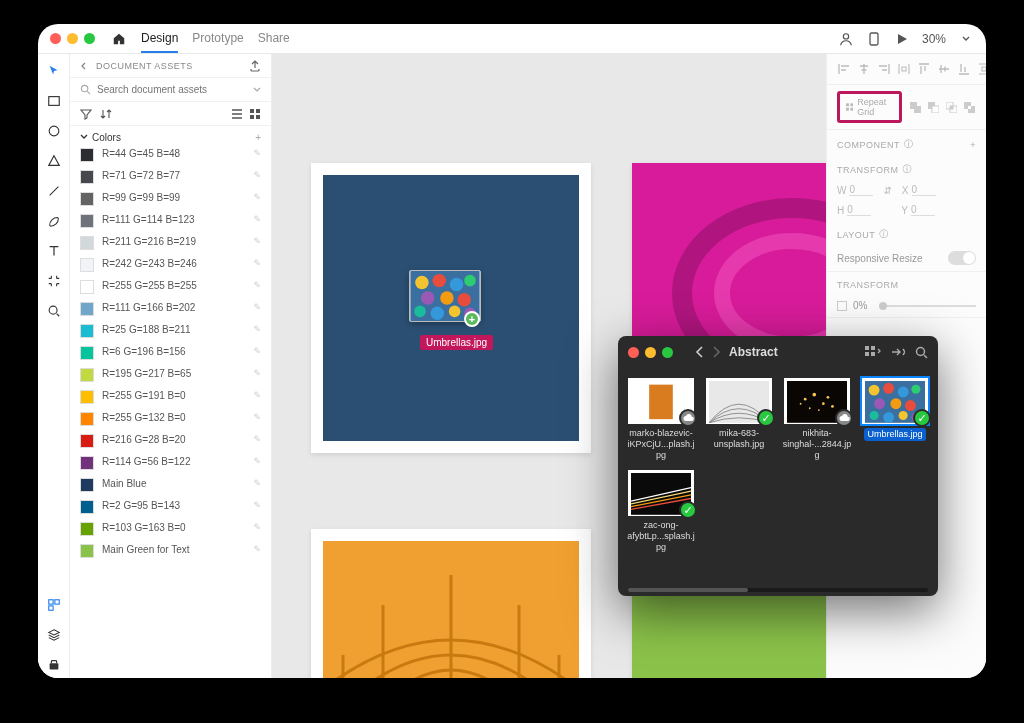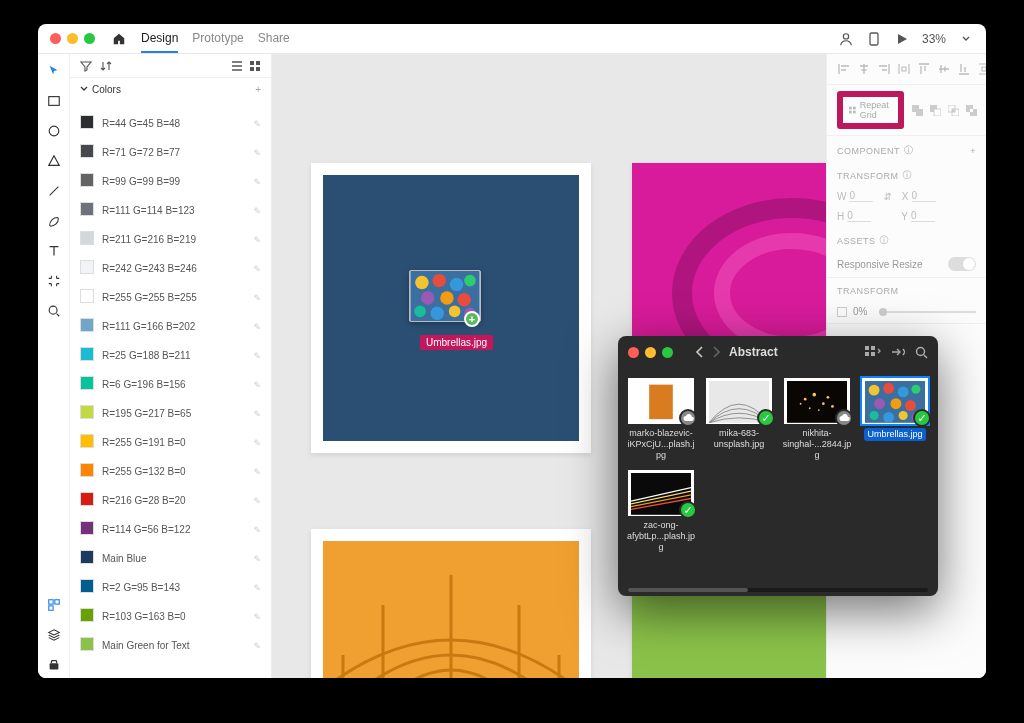--- a/index.html
+++ b/index.html
@@ -1,17 +1,17 @@
 <!DOCTYPE html>
 <html><head>
 <meta charset="utf-8">
 <style>
 * { box-sizing: border-box; margin: 0; padding: 0; font-family: -apple-system, BlinkMacSystemFont, "Segoe UI", sans-serif; }
 body { background: #000; width: 1024px; height: 723px; overflow: hidden; position: relative; }
-.app-window { position: absolute; top: 24px; left: 38px; width: 948px; height: 654px; background: #fff; border-radius: 8px; box-shadow: 0 10px 40px rgba(0,0,0,.4); overflow: hidden; display: flex; flex-direction: column; }
+.app-window { position: absolute; top: 24px; left: 38px; width: 948px; height: 654px; background: #fff; border-radius: 20px; box-shadow: 0 10px 40px rgba(0,0,0,.4); overflow: hidden; display: flex; flex-direction: column; }
 .titlebar { height: 30px; display: flex; align-items: center; padding: 0 12px; border-bottom: 1px solid #e8e8e8; gap: 6px; }
 .traffic { display: flex; gap: 6px; margin-right: 10px; }
 .dot { width: 11px; height: 11px; border-radius: 50%; }
 .dot.red { background:#ff5f57; } .dot.yellow{background:#febc2e;} .dot.green{background:#28c840;}
 .home-icon { width:16px; height:16px; display:flex; align-items:center; justify-content:center; color:#333; margin-right:8px; }
 .tabs { display:flex; gap:14px; font-size:12px; color:#888; }
 .tabs .tab { padding:6px 0; cursor:pointer; }
 .tabs .tab.active { color:#222; border-bottom:2px solid #2680eb; }
 .topbar-right { margin-left:auto; display:flex; align-items:center; gap:12px; color:#555; font-size:12px; }
 .topbar-right .icon { width:16px; height:16px; display:flex; align-items:center; justify-content:center; }
@@ -24,21 +24,21 @@
 .panel-header { height:24px; display:flex; align-items:center; padding:0 10px; gap:6px; border-bottom:1px solid #f0f0f0; letter-spacing:.5px; font-size:9px; color:#888; }
 .panel-header .back { width:10px; }
 .panel-header .upload { margin-left:auto; }
 .search-row { height:24px; display:flex; align-items:center; padding:0 10px; gap:6px; border-bottom:1px solid #f0f0f0; }
 .search-row input { border:none; outline:none; flex:1; font-size:10px; color:#888; }
 .filter-row { height:24px; display:flex; align-items:center; padding:0 10px; gap:8px; border-bottom:1px solid #f0f0f0; }
 .filter-row .right { margin-left:auto; display:flex; gap:6px; }
 .section-head { height:22px; display:flex; align-items:center; padding:0 10px; font-size:10px; font-weight:400; color:#333; }
 .section-head .plus { margin-left:auto; color:#aaa; }
 .color-list { flex:1; overflow:auto; }
-.color-item { height:22px; display:flex; align-items:flex-end; padding:0 10px; gap:8px; font-size:10px; color:#555;margin-top:7px; }
+.color-item { height:22px; display:flex; align-items:flex-start; padding:0 10px; gap:8px; font-size:10px; color:#555; }
 .swatch { width:14px; height:14px; border:1px solid #ddd; }
 .color-item .edit { margin-left:auto; color:#ccc; font-size:9px; }
 .canvas { flex:1; background:#e8e8e8; position:relative; overflow:hidden; }
 .artboard { position:absolute; background:#fff; box-shadow:0 2px 5px rgba(0,0,0,.1); }
 .ab1 { left:39px; top:109px; width:280px; height:290px; }
 .ab1-inner { position:absolute; left:12px; top:12px; right:12px; bottom:12px; background:#2b4f73; }
 .drag-thumb { position:absolute; left:137px; top:216px; width:72px; height:52px; background:#fff; border:1px solid #bbb; border-radius:2px; box-shadow: 0 2px 6px rgba(0,0,0,.3); overflow:hidden; }
 .drag-thumb svg { width:100%; height:100%; }
 .drag-badge { position:absolute; left:192px; top:257px; width:16px; height:16px; border-radius:50%; background:#5cb85c; border:2px solid #fff; display:flex; align-items:center; justify-content:center; color:#fff; font-size:11px; font-weight:bold; }
 .drag-label { position:absolute; left:148px; top:281px; padding:2px 6px; background:#c2185b; color:#fff; font-size:10px; border-radius:2px; }
@@ -46,21 +46,21 @@
 .ab2-inner { position:absolute; left:0; top:0; right:0; bottom:0; background:#d81b9a; overflow:hidden; }
 .ab3 { left:39px; top:475px; width:280px; height:200px; }
 .ab3-inner { position:absolute; left:12px; top:12px; right:12px; bottom:0; background:#f0a030; overflow:hidden; }
 .ab4 { left:360px; top:500px; width:280px; height:160px; }
 .ab4-inner { position:absolute; left:0; top:0; right:0; bottom:0; background:#8bc34a; }
 .right-panel { width:160px; border-left:1px solid #eee; background:#fcfcfc; font-size:10px; color:#999; display:flex; flex-direction:column; }
 .rp-row { padding:6px 10px; border-bottom:1px solid #f0f0f0; display:flex; align-items:center; gap:6px; }
 .rp-row.align { justify-content:space-between; padding:8px 10px; }
 .rp-row.align .grp { display:flex; gap:6px; }
 .rp-row.repeat { }
-.repeat-btn { border:6px solid #be185d; padding:3px 6px; border-radius:3px; display:flex; align-items:center; gap:4px; font-size:9px; color:#aaa; }
+.repeat-btn { border:3px solid #be185d; padding:3px 6px; border-radius:3px; display:flex; align-items:center; gap:4px; font-size:9px; color:#aaa; }
 .rp-section-title { padding:8px 10px 4px; font-size:9px; letter-spacing:.5px; color:#aaa; display:flex; align-items:center; }
 .rp-section-title .plus { margin-left:auto; }
 .rp-wh { display:flex; gap:10px; padding:4px 10px; font-size:10px; color:#bbb; align-items:center; }
 .rp-wh .field { display:flex; gap:3px; align-items:center; }
 .rp-wh .field .val { border-bottom:1px solid #ddd; min-width:24px; }
 .toggle { width:28px; height:14px; background:#ddd; border-radius:7px; position:relative; margin-left:auto; }
 .toggle::after { content:''; position:absolute; right:1px; top:1px; width:12px; height:12px; background:#fff; border-radius:50%; }
 .finder { position:absolute; left:618px; top:336px; width:320px; height:260px; background:#2a2a2a; border-radius:8px; box-shadow:0 15px 50px rgba(0,0,0,.55); overflow:hidden; color:#ddd; font-size:11px; }
 .finder-tb { height:32px; display:flex; align-items:center; padding:0 10px; gap:8px; }
 .finder-tb .ftitle { font-weight:600; font-size:12px; }
@@ -110,21 +110,21 @@
       <span class="icon">
           <svg width="10" height="14" viewBox="0 0 10 14">
             <rect x="1" y="1" width="8" height="12" rx="1.5" fill="none" stroke="#555" stroke-width="1.3"></rect>
           </svg>
         </span>
       <span class="icon">
           <svg width="12" height="12" viewBox="0 0 12 12">
             <path d="M2 1l9 5-9 5z" fill="#555"></path>
           </svg>
         </span>
-      <span>33%</span>
+      <span>30%</span>
       <span class="icon">
           <svg width="8" height="8" viewBox="0 0 8 8">
             <path d="M1 2l3 3 3-3" fill="none" stroke="#555" stroke-width="1.3"></path>
           </svg>
         </span>
     </div>
   </div>
 
   <div class="main">
     <div class="tool-rail">
@@ -189,20 +189,47 @@
         </div>
       <div class="tool">
           <svg width="14" height="14" viewBox="0 0 16 16">
             <rect x="3" y="6" width="10" height="7" rx="1" fill="#333"></rect>
             <path d="M5 6V4a1 1 0 011-1h4a1 1 0 011 1v2" fill="none" stroke="#333" stroke-width="1.3"></path>
           </svg>
         </div>
     </div>
 
     <div class="assets-panel">
+      <div class="panel-header">
+        <span class="back">
+            <svg width="8" height="8" viewBox="0 0 8 8">
+              <path d="M5 1L2 4l3 3" fill="none" stroke="#888" stroke-width="1.3"></path>
+            </svg>
+          </span>
+        <span>DOCUMENT ASSETS</span>
+        <span class="upload">
+            <svg width="12" height="12" viewBox="0 0 12 12">
+              <path d="M6 8V2M3 4l3-3 3 3M2 9v1a1 1 0 001 1h6a1 1 0 001-1V9" fill="none" stroke="#666" stroke-width="1.2"></path>
+            </svg>
+          </span>
+      </div>
+      <div class="search-row">
+        <span>
+            <svg width="11" height="11" viewBox="0 0 12 12">
+              <circle cx="5" cy="5" r="3.5" fill="none" stroke="#aaa" stroke-width="1.2"></circle>
+              <path d="M8 8l3 3" stroke="#aaa" stroke-width="1.2"></path>
+            </svg>
+          </span>
+        <input placeholder="Search document assets" style="">
+        <span>
+            <svg width="8" height="8" viewBox="0 0 8 8">
+              <path d="M1 2l3 3 3-3" fill="none" stroke="#aaa" stroke-width="1.2"></path>
+            </svg>
+          </span>
+      </div>
       <div class="filter-row">
         <span>
             <svg width="12" height="12" viewBox="0 0 12 12">
               <path d="M1 2h10L7 7v3l-2 1V7z" fill="none" stroke="#555" stroke-width="1.1"></path>
             </svg>
           </span>
         <span>
             <svg width="12" height="12" viewBox="0 0 12 12">
               <path d="M3 2v8M1 8l2 2 2-2M9 10V2M7 4l2-2 2 2" fill="none" stroke="#555" stroke-width="1.1"></path>
             </svg>
@@ -494,21 +521,21 @@
             <span>H</span>
             <span class="val">0</span>
           </div>
         <span style="width:10px"></span>
         <div class="field">
             <span>Y</span>
             <span class="val">0</span>
           </div>
       </div>
       <div class="rp-section-title">
-        <span>ASSETS</span>
+        <span>LAYOUT</span>
         <span style="margin-left:4px">ⓘ</span>
       </div>
       <div class="rp-row">
         <span>Responsive Resize</span>
         <div class="toggle"></div>
       </div>
       <div class="rp-section-title">
         <span>TRANSFORM</span>
       </div>
       <div class="rp-row">
@@ -645,19 +672,19 @@
             <rect width="66" height="46" fill="#0a0a0a"></rect>
             <g stroke-width="1.5" fill="none">
               <path d="M0 34 L66 20" stroke="#f5d76e"></path>
               <path d="M0 37 L66 24" stroke="#f39c12"></path>
               <path d="M0 40 L66 28" stroke="#e74c3c"></path>
               <path d="M0 31 L66 16" stroke="#fff"></path>
             </g>
           </svg>
           <div class="badge check">✓</div>
         </div>
-        <div class="flabel">zac-ong-afybtLp...plash.jpg</div>
+        <div class="flabel">zac-ong-afybtLp...splash.jpg</div>
       </div>
     </div>
   <div class="finder-scroll">
       <div class="thumb"></div>
     </div>
 </div>
 
 </body></html>

